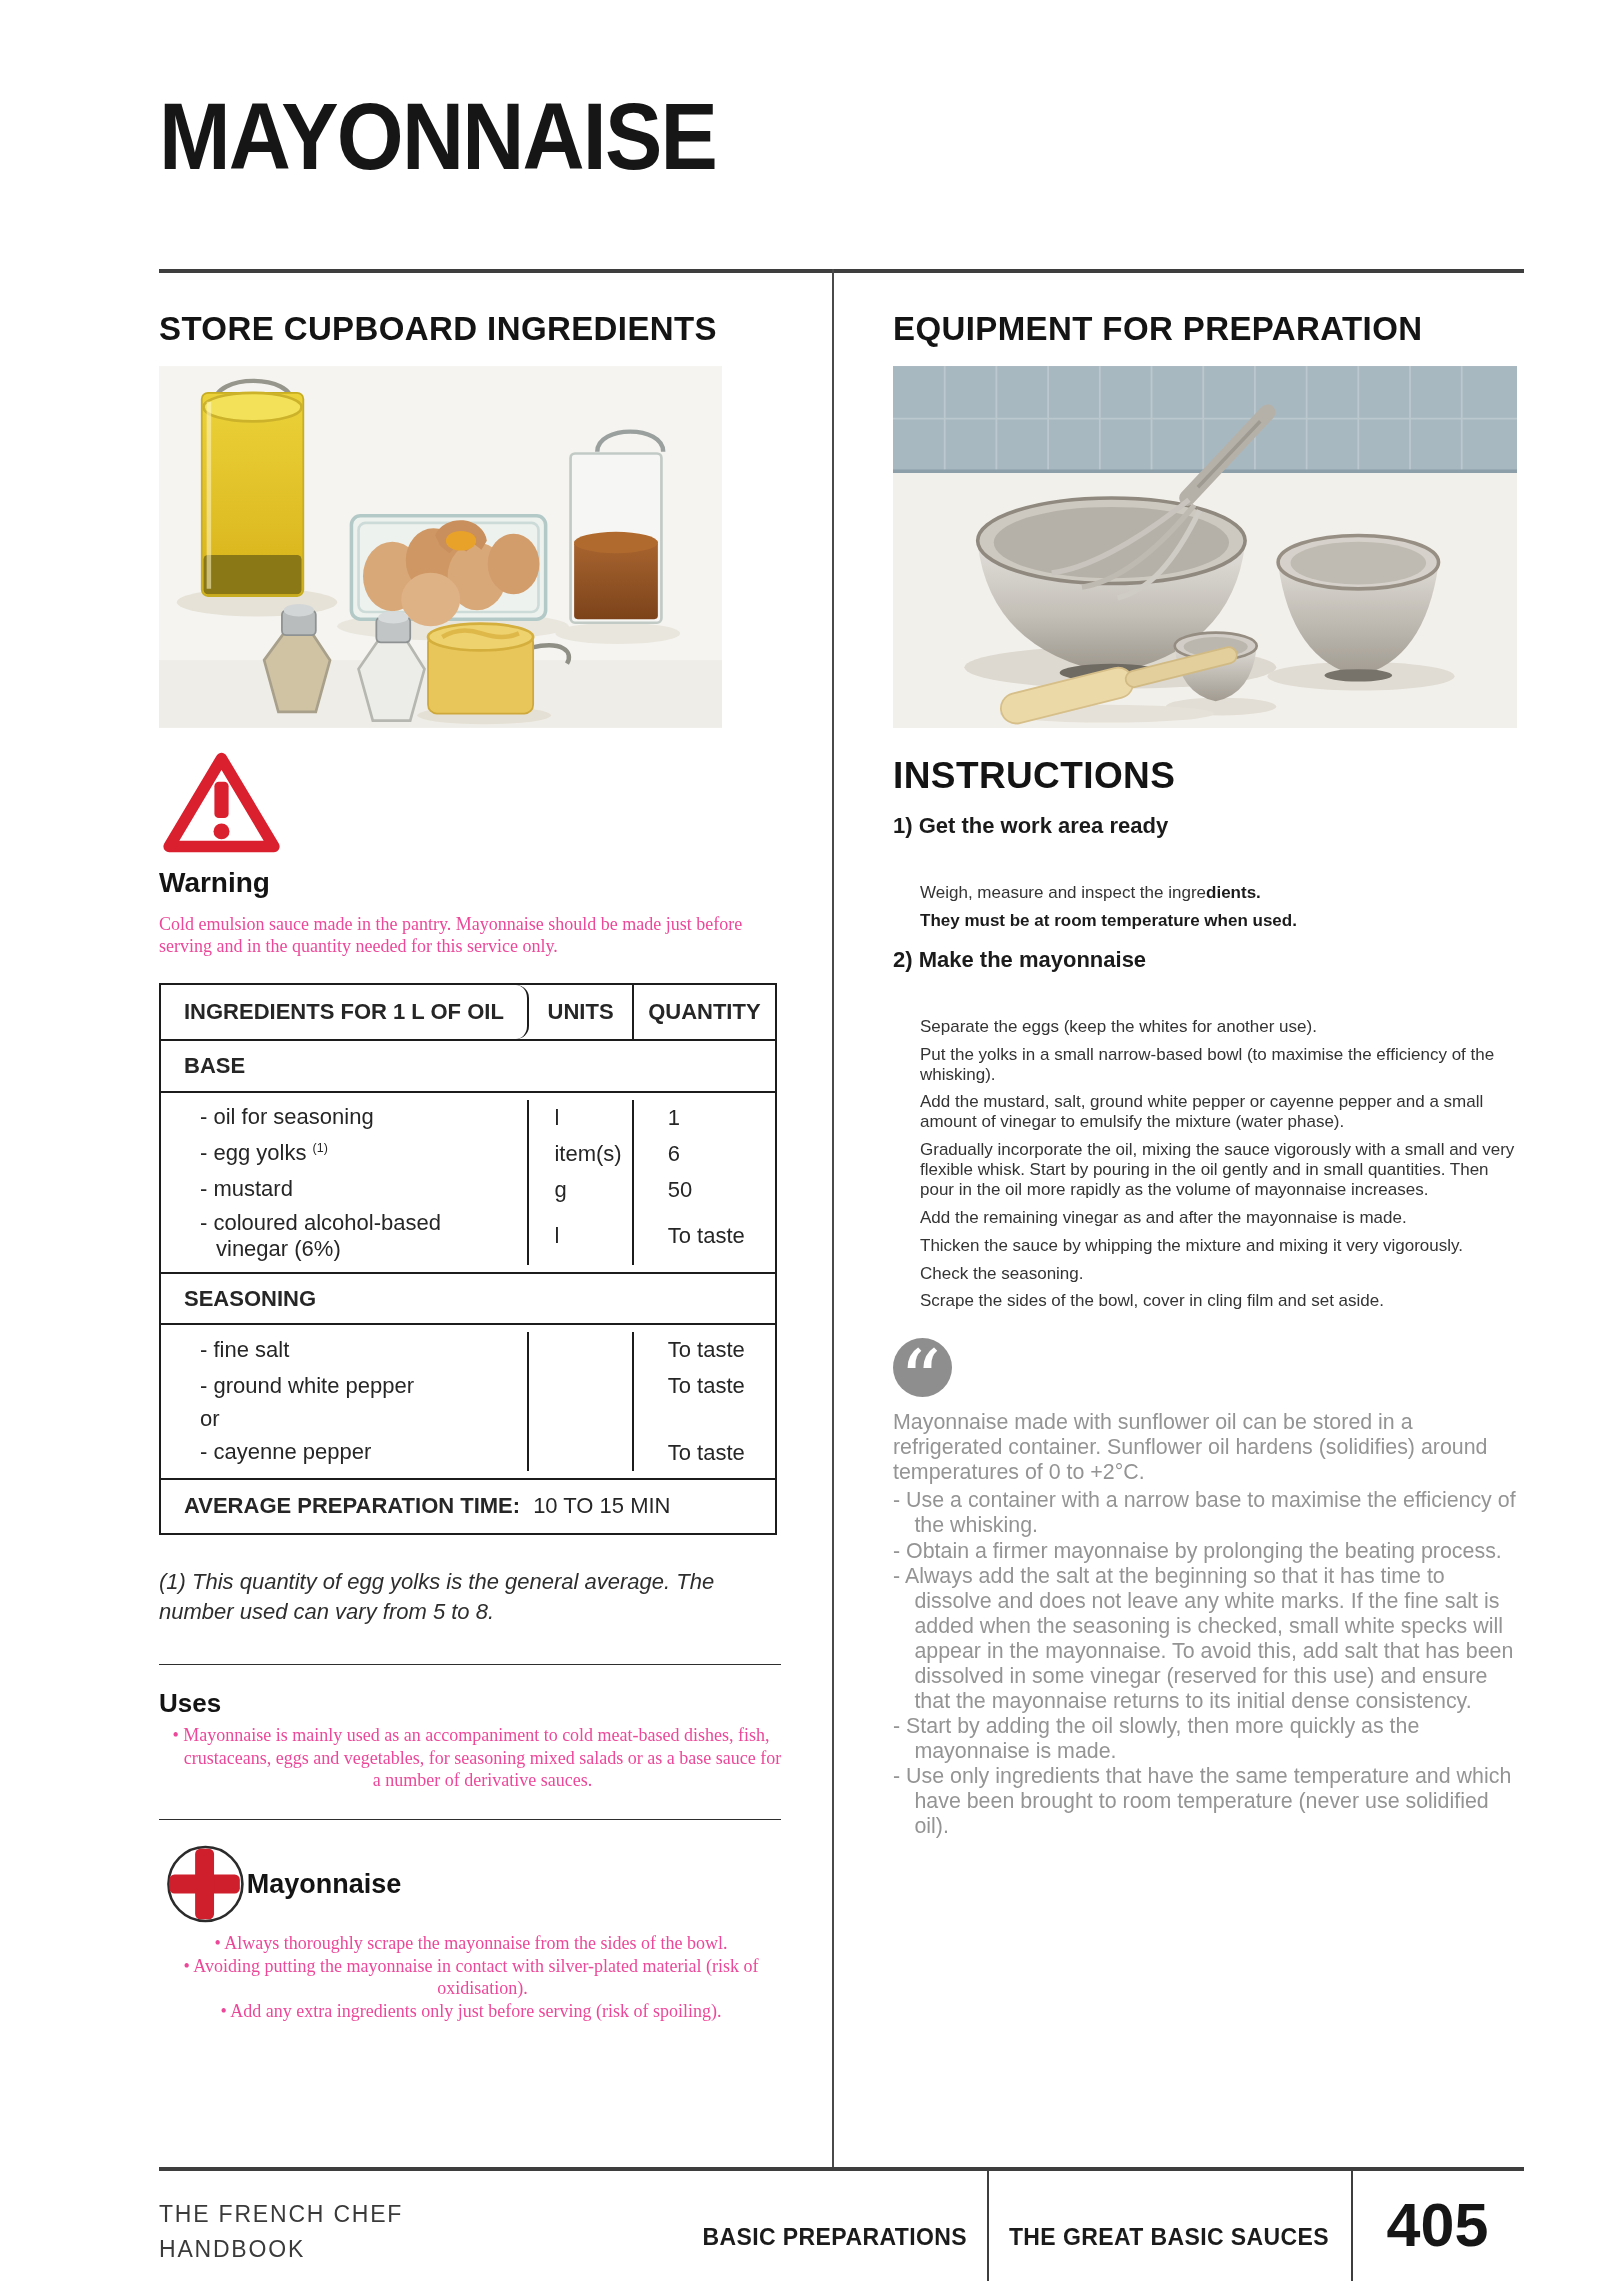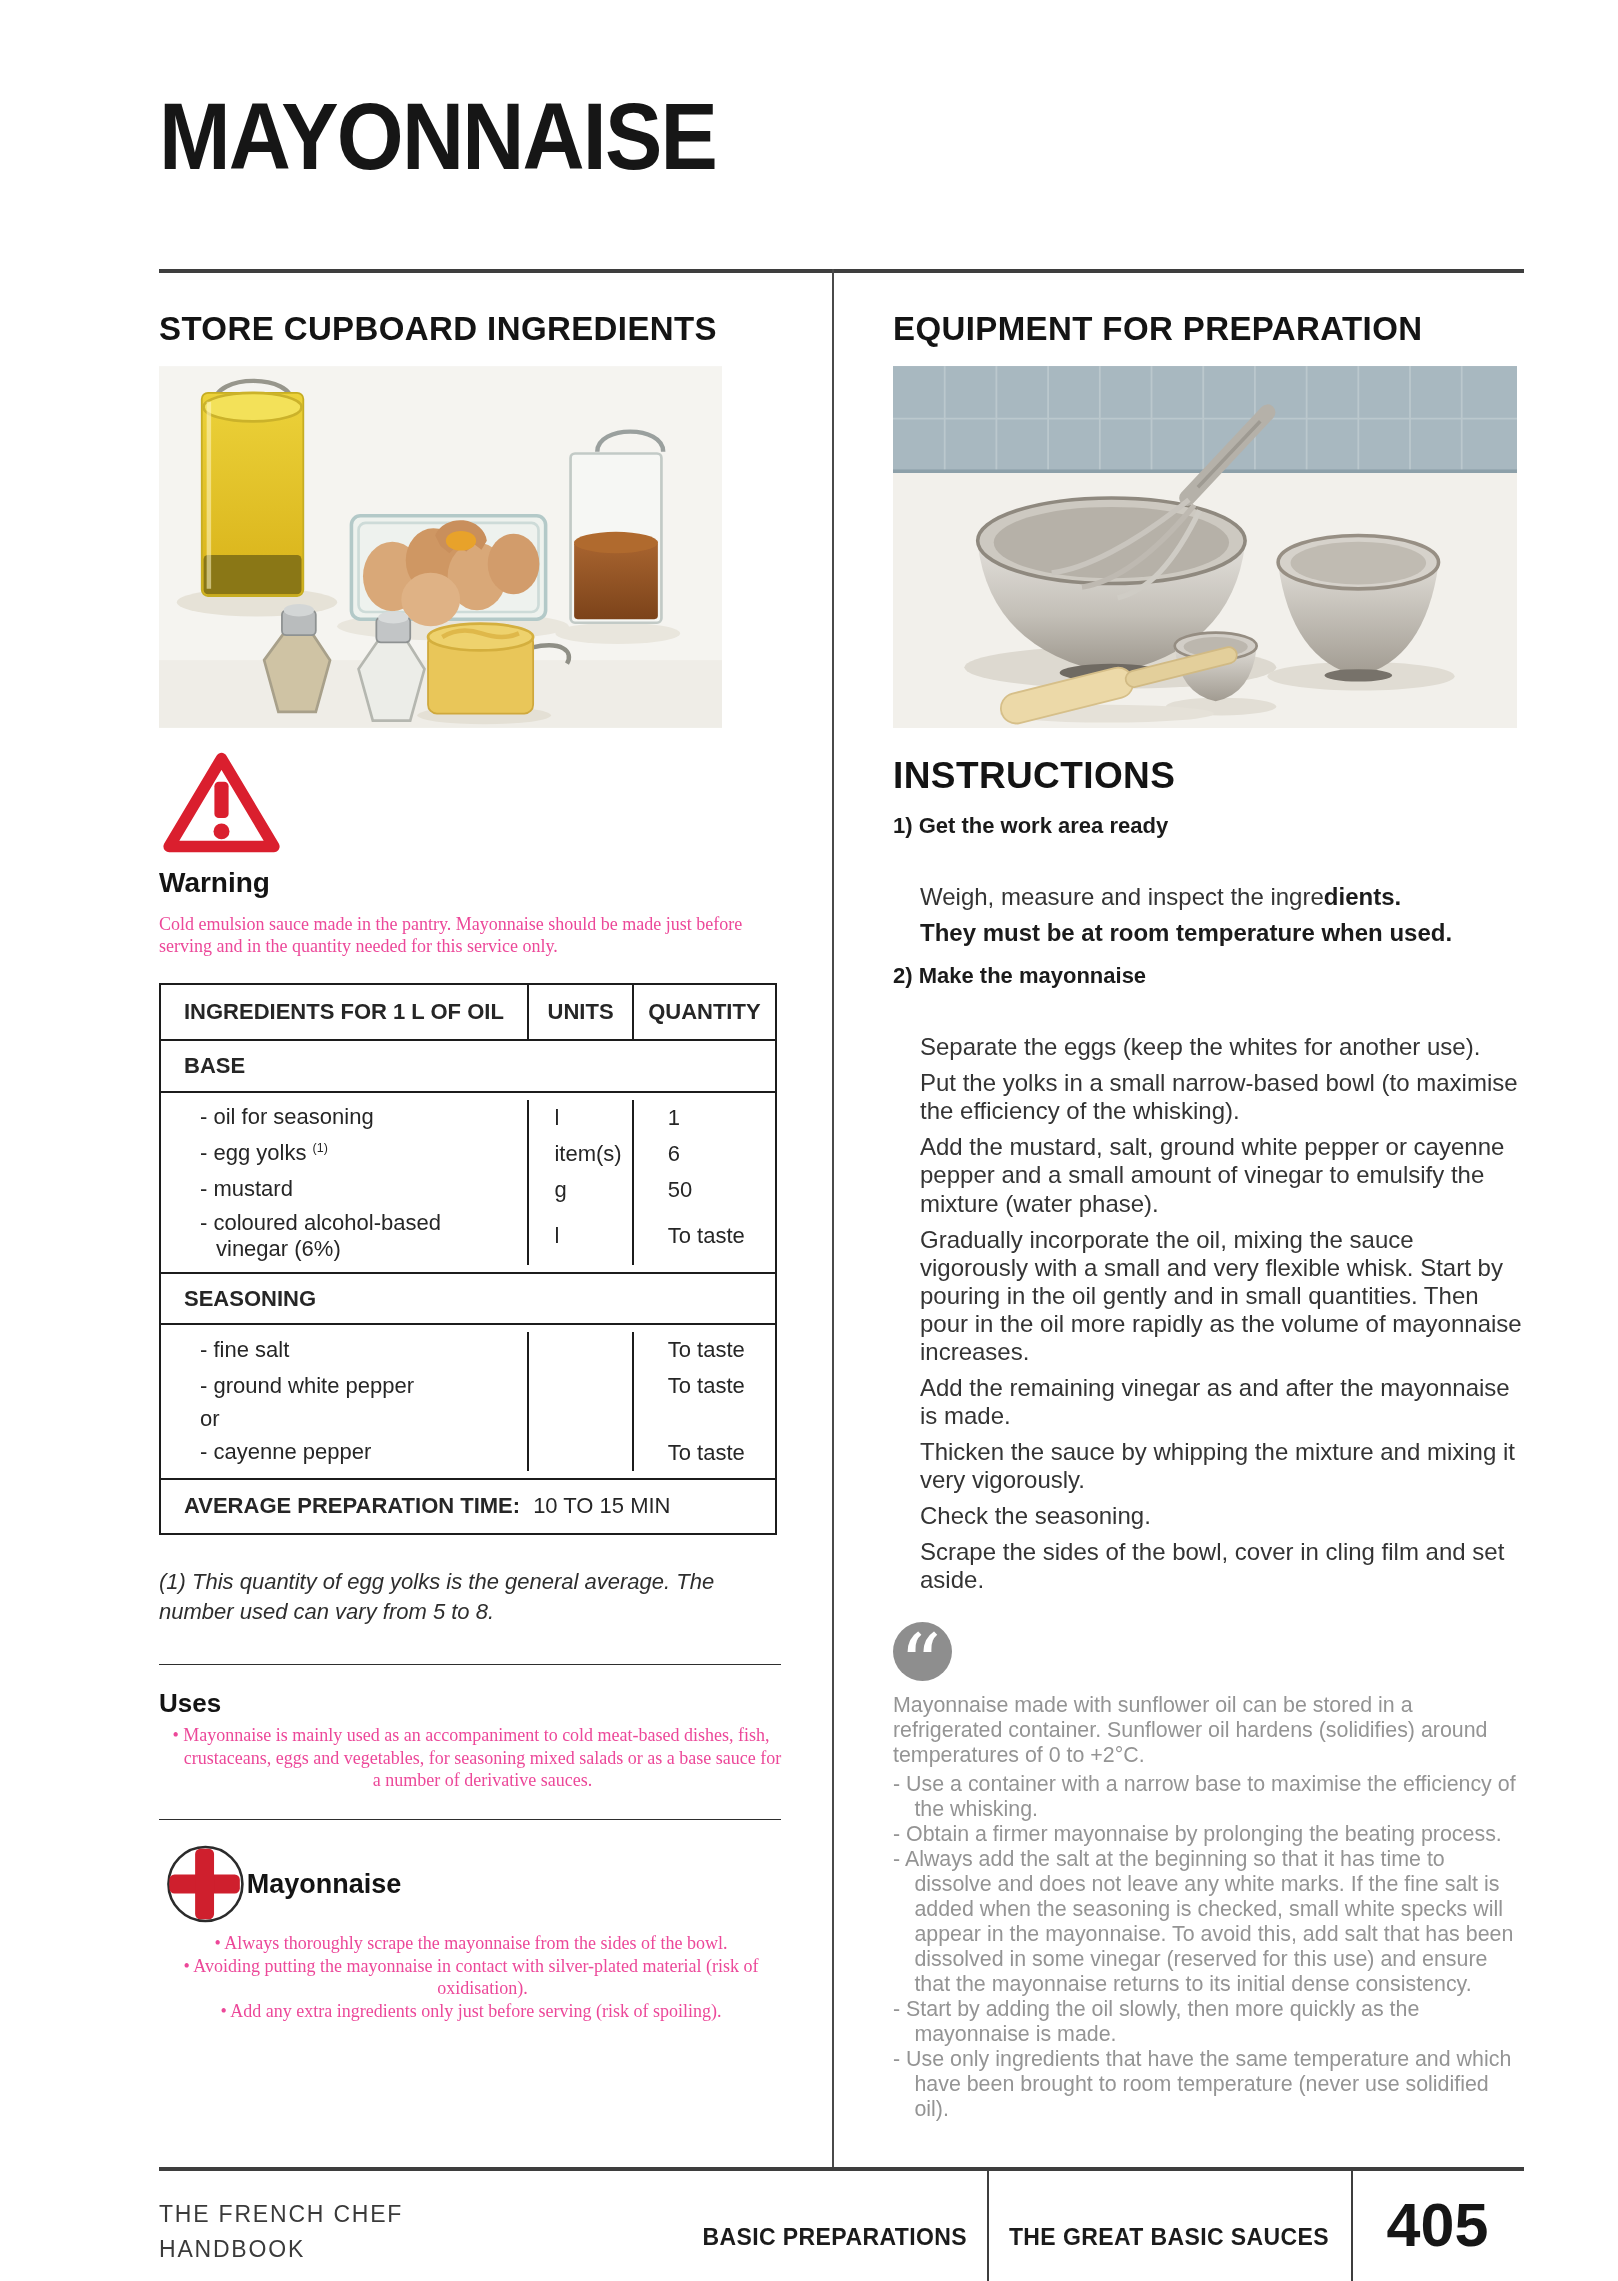--- a/index.html
+++ b/index.html
@@ -34,21 +34,21 @@
   .serif{font-family:"Liberation Serif", serif;font-size:18px;line-height:1.25;color:#ec4899;}
   .warn-text{margin-top:14.3px;width:606px;}
 
   
   .ing-table{margin-top:25px;border:2.7px solid #1c1c1c;width:618px;box-sizing:border-box;font-size:22px;color:#262626;}
   .t-head{display:flex;border-bottom:2.7px solid #1c1c1c;font-weight:700;font-size:22px;}
   .t-head>div{padding:14.3px 0;display:flex;align-items:center;}
   .c1{width:60%;box-sizing:border-box;}
   .c2{width:17%;box-sizing:border-box;}
   .c3{width:23%;box-sizing:border-box;}
-  .t-head .c1{padding-left:23px;border-right:2.7px solid #1c1c1c;}
+  .t-head .c1{padding-left:23px;border-right:2.7px solid #1c1c1c;border-radius:13px;}
   .t-head .c2{justify-content:center;border-right:2.7px solid #1c1c1c;}
   .t-head .c3{justify-content:center;}
   .t-section{border-bottom:2.7px solid #1c1c1c;padding:11.6px 23px;font-weight:700;font-size:22px;}
   .t-block{border-bottom:2.7px solid #1c1c1c;padding:7.1px 0;}
   .tb-row{display:flex;align-items:stretch;}
   .tb-row .td{display:flex;align-items:center;min-height:36px;}
   .tb-row .c1{padding:1.8px 14.3px 1.8px 39px;text-indent:-16px;display:block;
               min-height:36px;line-height:1.22;box-sizing:border-box;
               display:flex;align-items:center;}
   .tb-row .c1 .nm{display:inline-block;padding-left:16px;text-indent:-16px;}
@@ -65,21 +65,21 @@
   .lrule{border:none;border-top:1.8px solid #2e2e2e;margin:36px 0 0 0;width:622px;}
   .sub-title{font-size:26px;font-weight:800;color:#141414;margin-top:23px;}
   .bullets{margin-top:5px;text-align:center;}
   .bullets .b-item{padding-left:23px;text-indent:-23px;margin:0;}
   .prec-head{display:flex;align-items:center;margin-top:21.4px;}
   .prec-title{font-size:27px;font-weight:800;color:#141414;margin-left:1.8px;}
 
   
   .instr-title{font-size:37px;font-weight:800;color:#141414;margin:27px 0 0 0;letter-spacing:0.4px;}
   .step-head{font-size:22px;font-weight:700;color:#1b1b1b;margin-top:16px;}
-  .step-body{margin-left:27px;font-size:24px;line-height:1.17;color:#343434;margin-top:44px;}
+  .step-body{margin-left:27px;font-size:17px;line-height:1.17;color:#343434;margin-top:44px;}
   .step-body p{margin:8px 0 0 0;}
   .step-body .embold,.step-body p.embold{font-weight:700;color:#1b1b1b;}
 
   .quote-icon{display:block;margin-top:27px;}
   .tips{margin-top:12.5px;font-size:21.4px;line-height:1.17;color:#949494;width:629px;}
   .tips .tip-intro{margin:0 0 3.6px 0;}
   .tips .tip-item{padding-left:21.4px;text-indent:-21.4px;margin:0;}
 
   
   .f-left{position:absolute;left:159px;top:2197px;font-size:23px;letter-spacing:1.8px;color:#3a3a3a;line-height:1.5;}

